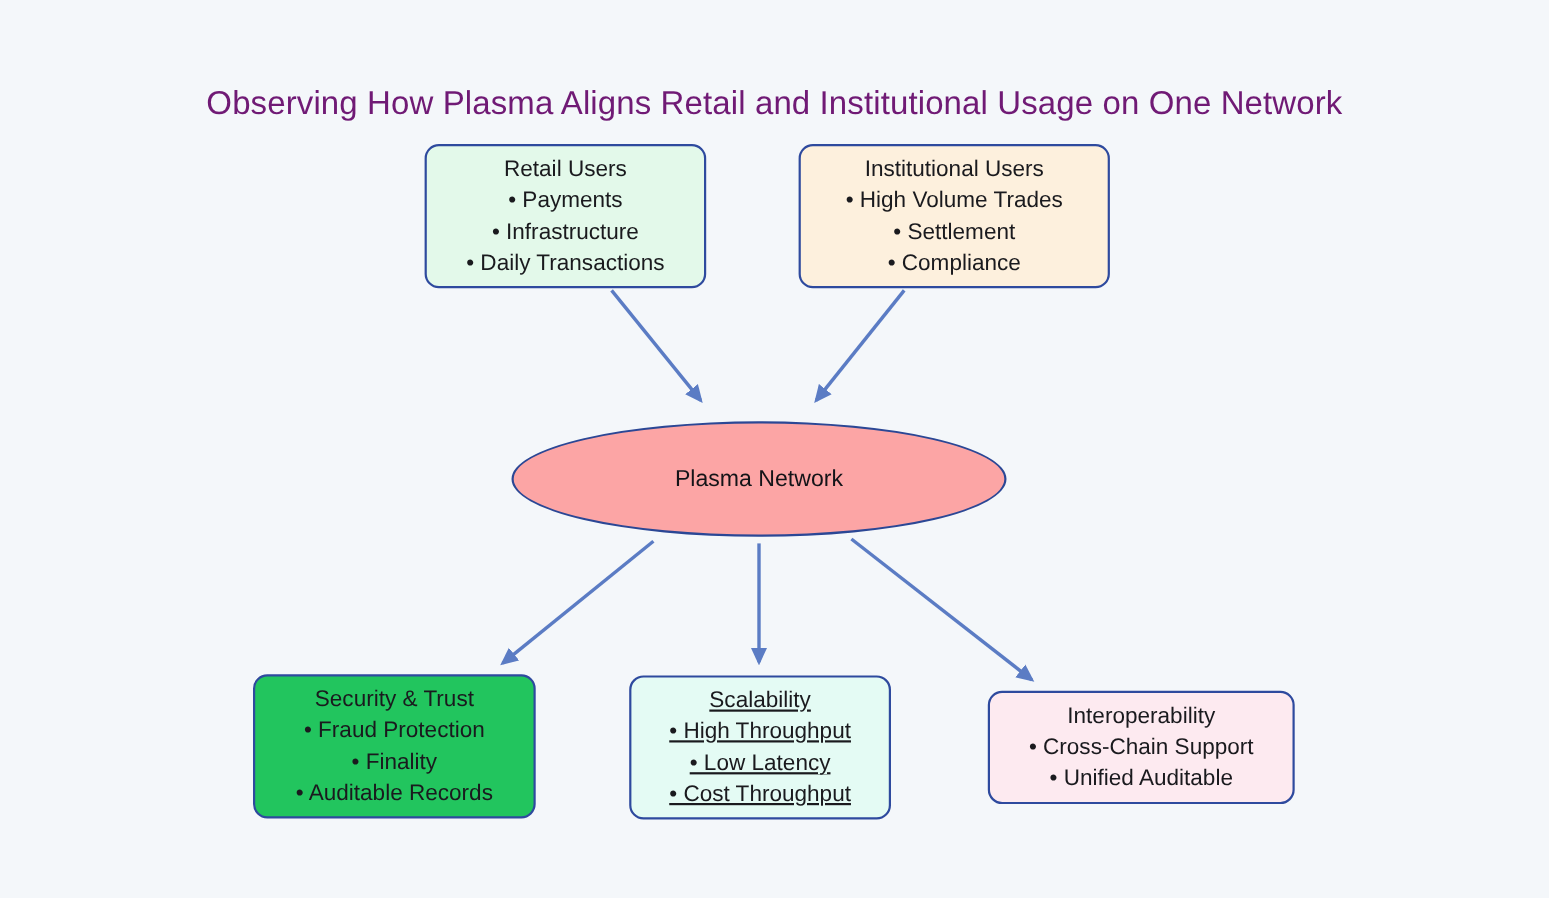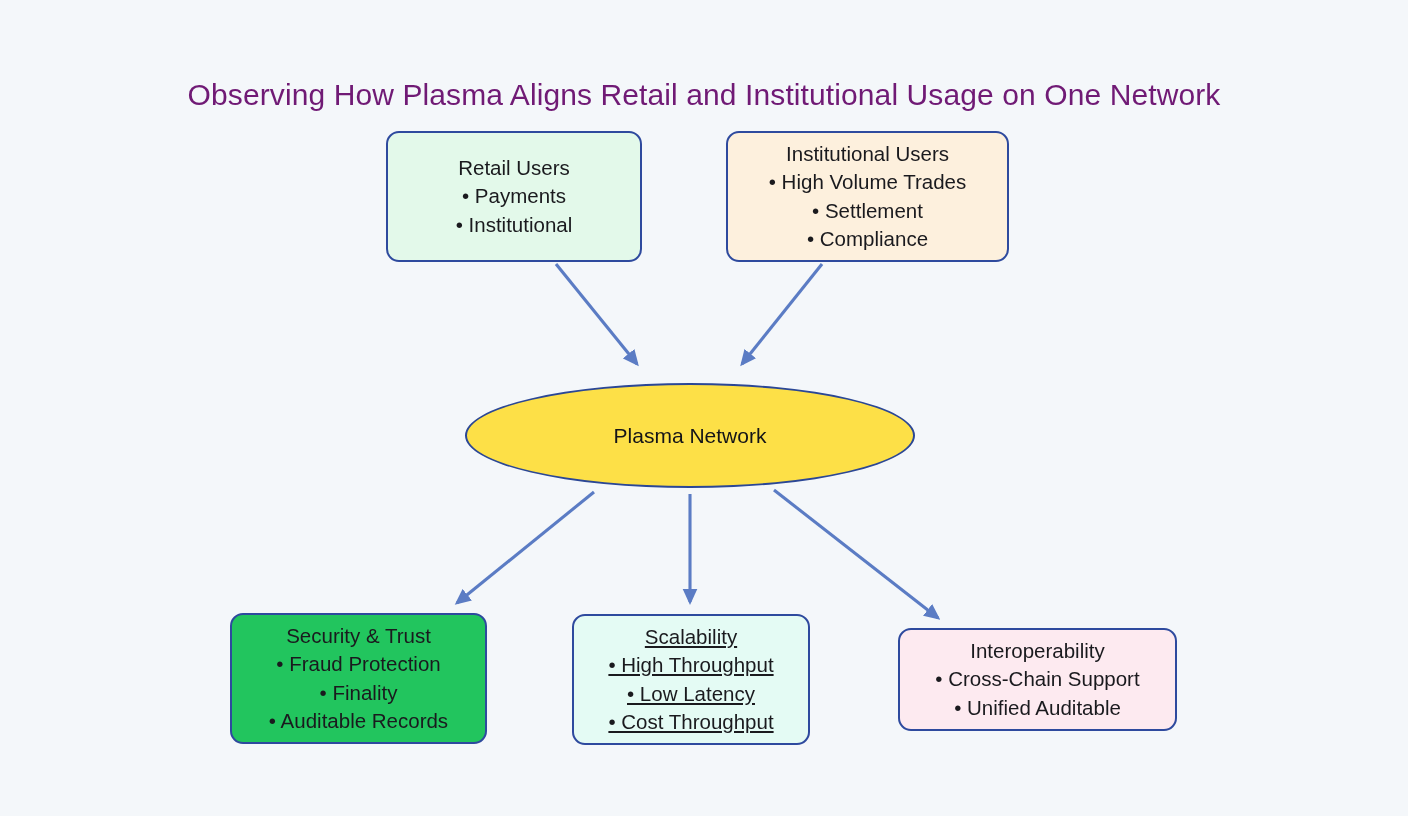--- a/index.html
+++ b/index.html
@@ -54,21 +54,21 @@
   }
   .node .ln {
     display: block;
     white-space: nowrap;
   }
   .ellipse-node {
     position: absolute;
     box-sizing: border-box;
     border: 2px solid #2b4795;
     border-radius: 50%;
-    background: #fde047;
+    background: #fca5a5;
     display: flex;
     flex-direction: row;
     align-items: center;
     justify-content: center;
     color: #141418;
     font-size: 21px;
     line-height: 33px;
     text-align: center;
     z-index: 2;
   }
@@ -98,21 +98,22 @@
       <path d="M 822 264 L 742 364"></path>
       <path d="M 594 492 L 457 603"></path>
       <path d="M 690 494 L 690 602"></path>
       <path d="M 774 490 L 938 618"></path>
     </g>
   </svg>
 
   <div class="node" id="node-retail">
     <span class="ln">Retail Users</span>
     <span class="ln">• Payments</span>
-    <span class="ln">• Institutional</span>
+    <span class="ln">• Infrastructure</span>
+    <span class="ln">• Daily Transactions</span>
   </div>
 
   <div class="node" id="node-institutional">
     <span class="ln">Institutional Users</span>
     <span class="ln">• High Volume Trades</span>
     <span class="ln">• Settlement</span>
     <span class="ln">• Compliance</span>
   </div>
 
   <div class="ellipse-node" id="node-plasma">

